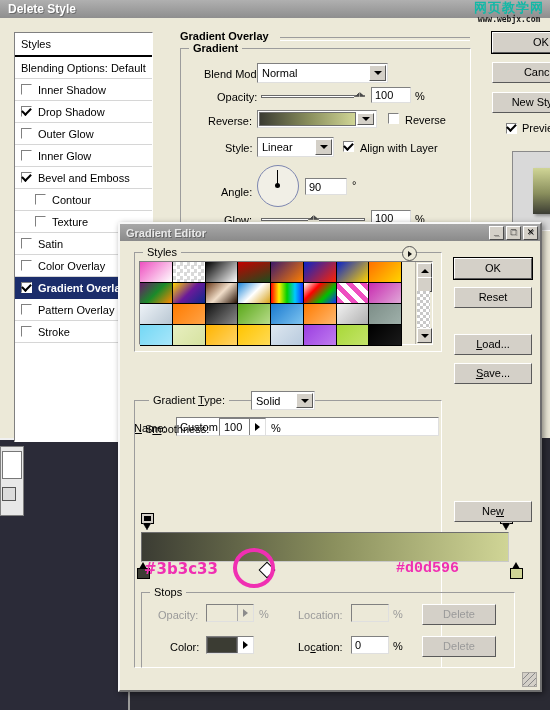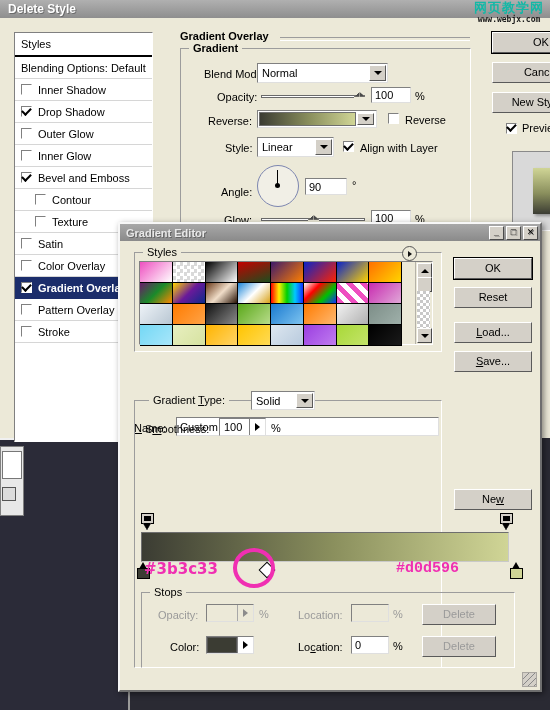--- a/index.html
+++ b/index.html
@@ -523,21 +523,21 @@
     </div>
   </div>
 
   <div id="ge-right">
     <div class="btn def gbtn">
       <span>OK</span>
     </div>
     <div class="btn gbtn">
       <span>Reset</span>
     </div>
-    <div class="btn gbtn" style="margin-top:14px;">
+    <div class="btn gbtn" style="margin-top:26px;">
       <span><u>L</u>oad...</span>
     </div>
     <div class="btn gbtn">
       <span><u>S</u>ave...</span>
     </div>
     <div class="btn gbtn" style="margin-top:117px;">
       <span>Ne<u>w</u></span>
     </div>
   </div>
 

